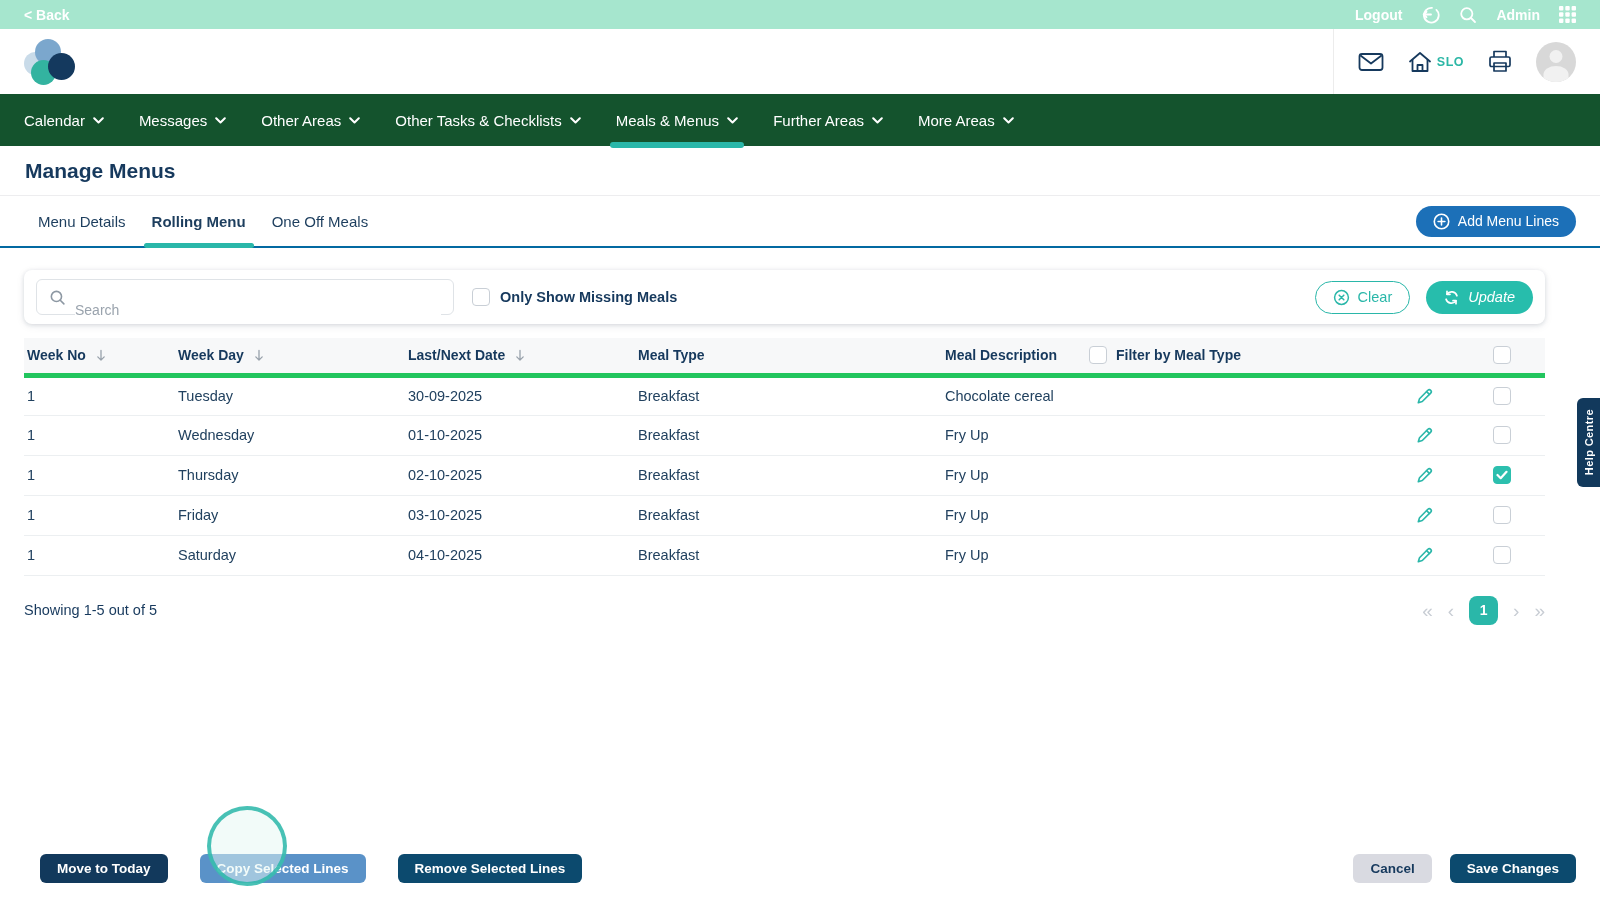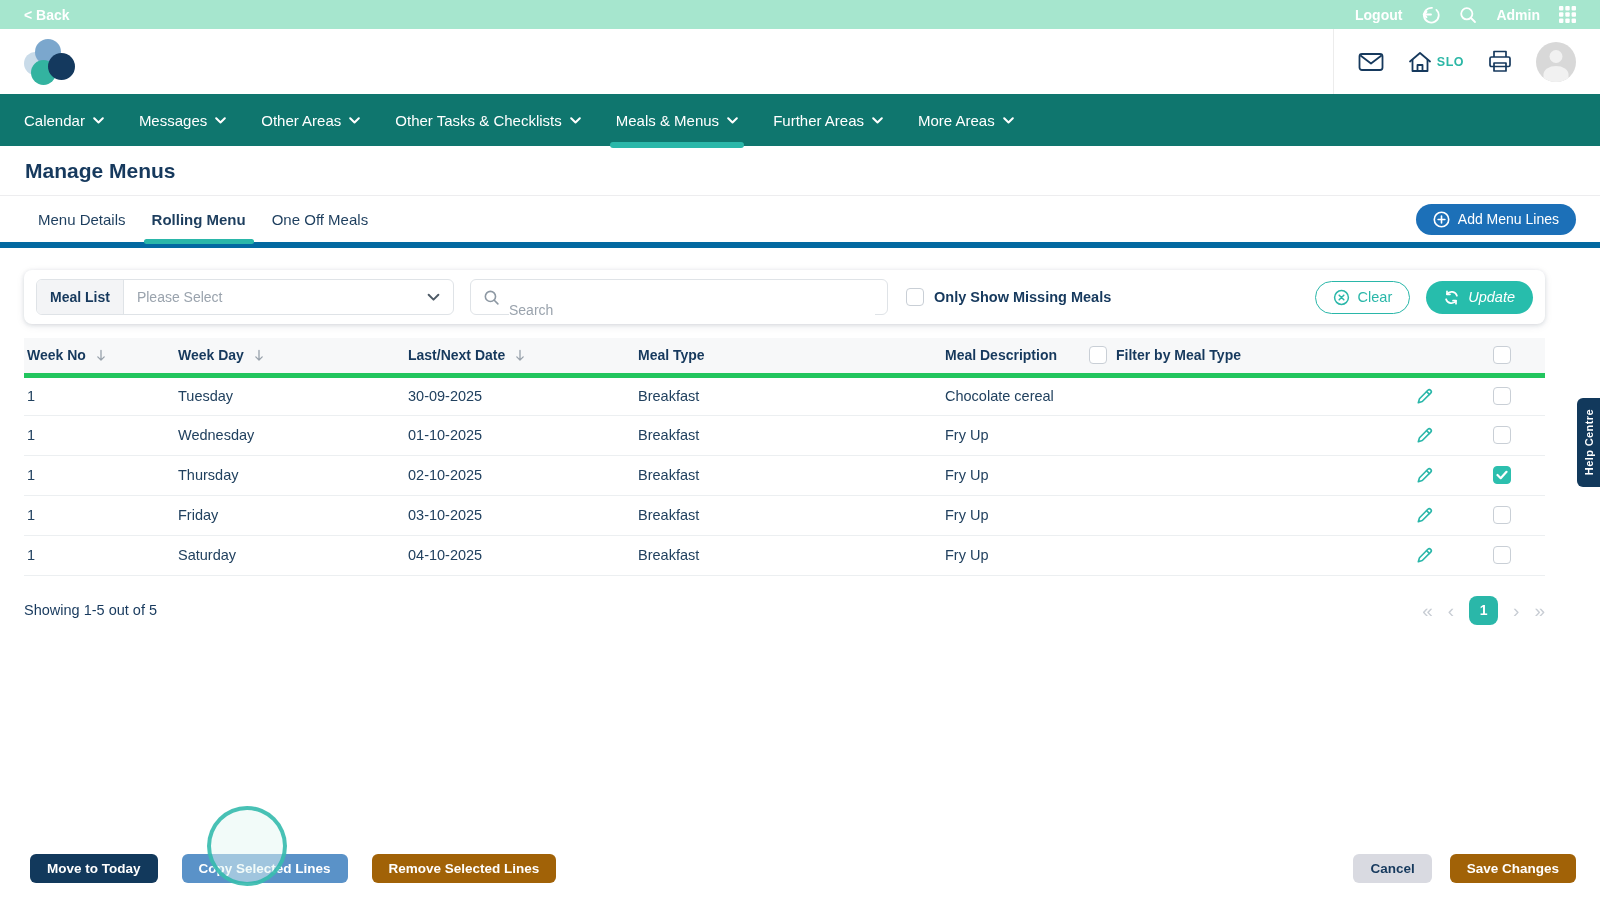--- a/index.html
+++ b/index.html
@@ -35,35 +35,35 @@
   .home-group { display:inline-flex; align-items:center; gap:5px; cursor:pointer; }
   .slo { color:#2cb7a6; font-size:12.5px; font-weight:700; letter-spacing:.5px; }
   .avatar { width:40px; height:40px; border-radius:50%; background:#d8d8d8; position:relative;
     overflow:hidden; cursor:pointer; }
   .avatar::before { content:""; position:absolute; top:8px; left:50%; transform:translateX(-50%);
     width:13px; height:13px; border-radius:50%; background:#f1f1f1; }
   .avatar::after { content:""; position:absolute; top:24px; left:50%; transform:translateX(-50%);
     width:25px; height:17px; border-radius:50% 50% 0 0; background:#f1f1f1; }
 
   
-  .main-nav { height:52px; background:#0f766e; display:flex; align-items:center;
+  .main-nav { height:52px; background:#14532d; display:flex; align-items:center;
     padding:0 24px; gap:35px; }
   .nav-item { position:relative; height:100%; display:flex; align-items:center; gap:8px;
     color:#fff; font-size:15px; font-weight:500; cursor:pointer; }
   .nav-item.active::after { content:""; position:absolute; left:-6px; right:-6px; bottom:-2px;
     height:6px; background:#2ab7a9; border-radius:4px; }
 
   
   .title-bar { height:50px; display:flex; align-items:center; padding:0 25px;
     border-bottom:1px solid #ededef; }
   .page-title { font-size:21px; font-weight:700; color:#16395d; }
 
   
   .tabs-row { height:52px; display:flex; align-items:center; justify-content:space-between;
-    padding:0 24px; border-bottom:6px solid #0369a1; }
+    padding:0 24px; border-bottom:2px solid #0369a1; }
   .tabs { display:flex; gap:26px; margin-left:14px; height:100%; }
   .tab { position:relative; display:flex; align-items:center; height:100%;
     font-size:15px; color:#1d3e5e; font-weight:500; cursor:pointer; }
   .tab.active { font-weight:700; }
   .tab.active::after { content:""; position:absolute; left:-8px; right:-8px; bottom:-2px;
     height:5px; background:#2ab7a9; border-radius:4px; }
   .add-btn { background:#1c70b8; color:#fff; height:31px; border-radius:16px; padding:0 17px;
     display:flex; align-items:center; gap:8px; font-size:14px; font-weight:400; }
 
   
@@ -113,27 +113,27 @@
   
   .table-footer { display:flex; align-items:center; justify-content:space-between; margin-top:20px; }
   .showing { font-size:14.5px; font-weight:500; color:#17395d; }
   .pagination { display:flex; align-items:center; gap:15px; }
   .pg-arrow { color:#c8cdd4; font-size:19px; cursor:pointer; line-height:1; user-select:none; }
   .pg-current { width:29px; height:29px; background:#2ab7a9; color:#fff; border-radius:8px;
     display:flex; align-items:center; justify-content:center; font-size:14px; font-weight:700;
     cursor:pointer; }
 
   
-  .footer-actions { position:absolute; left:6px; right:0; bottom:17px; display:flex;
-    align-items:center; gap:24px; padding:0 24px; }
+  .footer-actions { position:absolute; left:16px; right:0; bottom:17px; display:flex;
+    align-items:center; gap:32px; padding:0 24px; }
   .fbtn { height:29px; border-radius:6px; padding:0 17px; font-size:13.5px; font-weight:700;
     color:#fff; display:flex; align-items:center; }
   .btn-dark { background:#12395c; }
   .btn-blue { background:#5a92c8; }
-  .btn-teal { background:#a16207; }
+  .btn-teal { background:#0c4a6e; }
   .btn-gray { background:#d9dae1; color:#16395d; }
   .right-group { margin-left:auto; display:flex; gap:18px; }
 
   
   .click-circle { position:absolute; left:207px; top:806px; width:80px; height:80px;
     border-radius:50%; border:4px solid rgba(42,183,169,.85);
     background:rgba(229,247,243,.5); pointer-events:none; z-index:10; }
 
   
   .help-tab { position:absolute; right:0; top:398px; width:23px; height:89px; background:#12395c;
@@ -274,29 +274,20 @@
         <circle cx="8" cy="8" r="6.8"></circle>
         <path d="M8 4.8v6.4M4.8 8h6.4"></path>
       </svg>
     <span>Add Menu Lines</span>
   </button>
 </div>
 
 <div class="content">
 
   <div class="filter-card">
-    <div class="select-group">
-      <span class="select-prefix">Meal List</span>
-      <span class="select-value">Please Select</span>
-      <span class="select-chev">
-        <svg width="13" height="9" viewBox="0 0 12 8" fill="none" stroke="#4e5a66" stroke-width="1.8" stroke-linecap="round" stroke-linejoin="round">
-            <path d="M1.5 1.5 6 6l4.5-4.5"></path>
-          </svg>
-      </span>
-    </div>
     <div class="search-box">
       <span style="display:inline-flex;">
         <svg width="17" height="17" viewBox="0 0 16 16" fill="none" stroke="#8d98a3" stroke-width="1.5" stroke-linecap="round">
             <circle cx="7" cy="7" r="4.8"></circle>
             <path d="M10.6 10.6 14 14"></path>
           </svg>
       </span>
       <input placeholder="Search" style="">
     </div>
     <label class="check-group">

